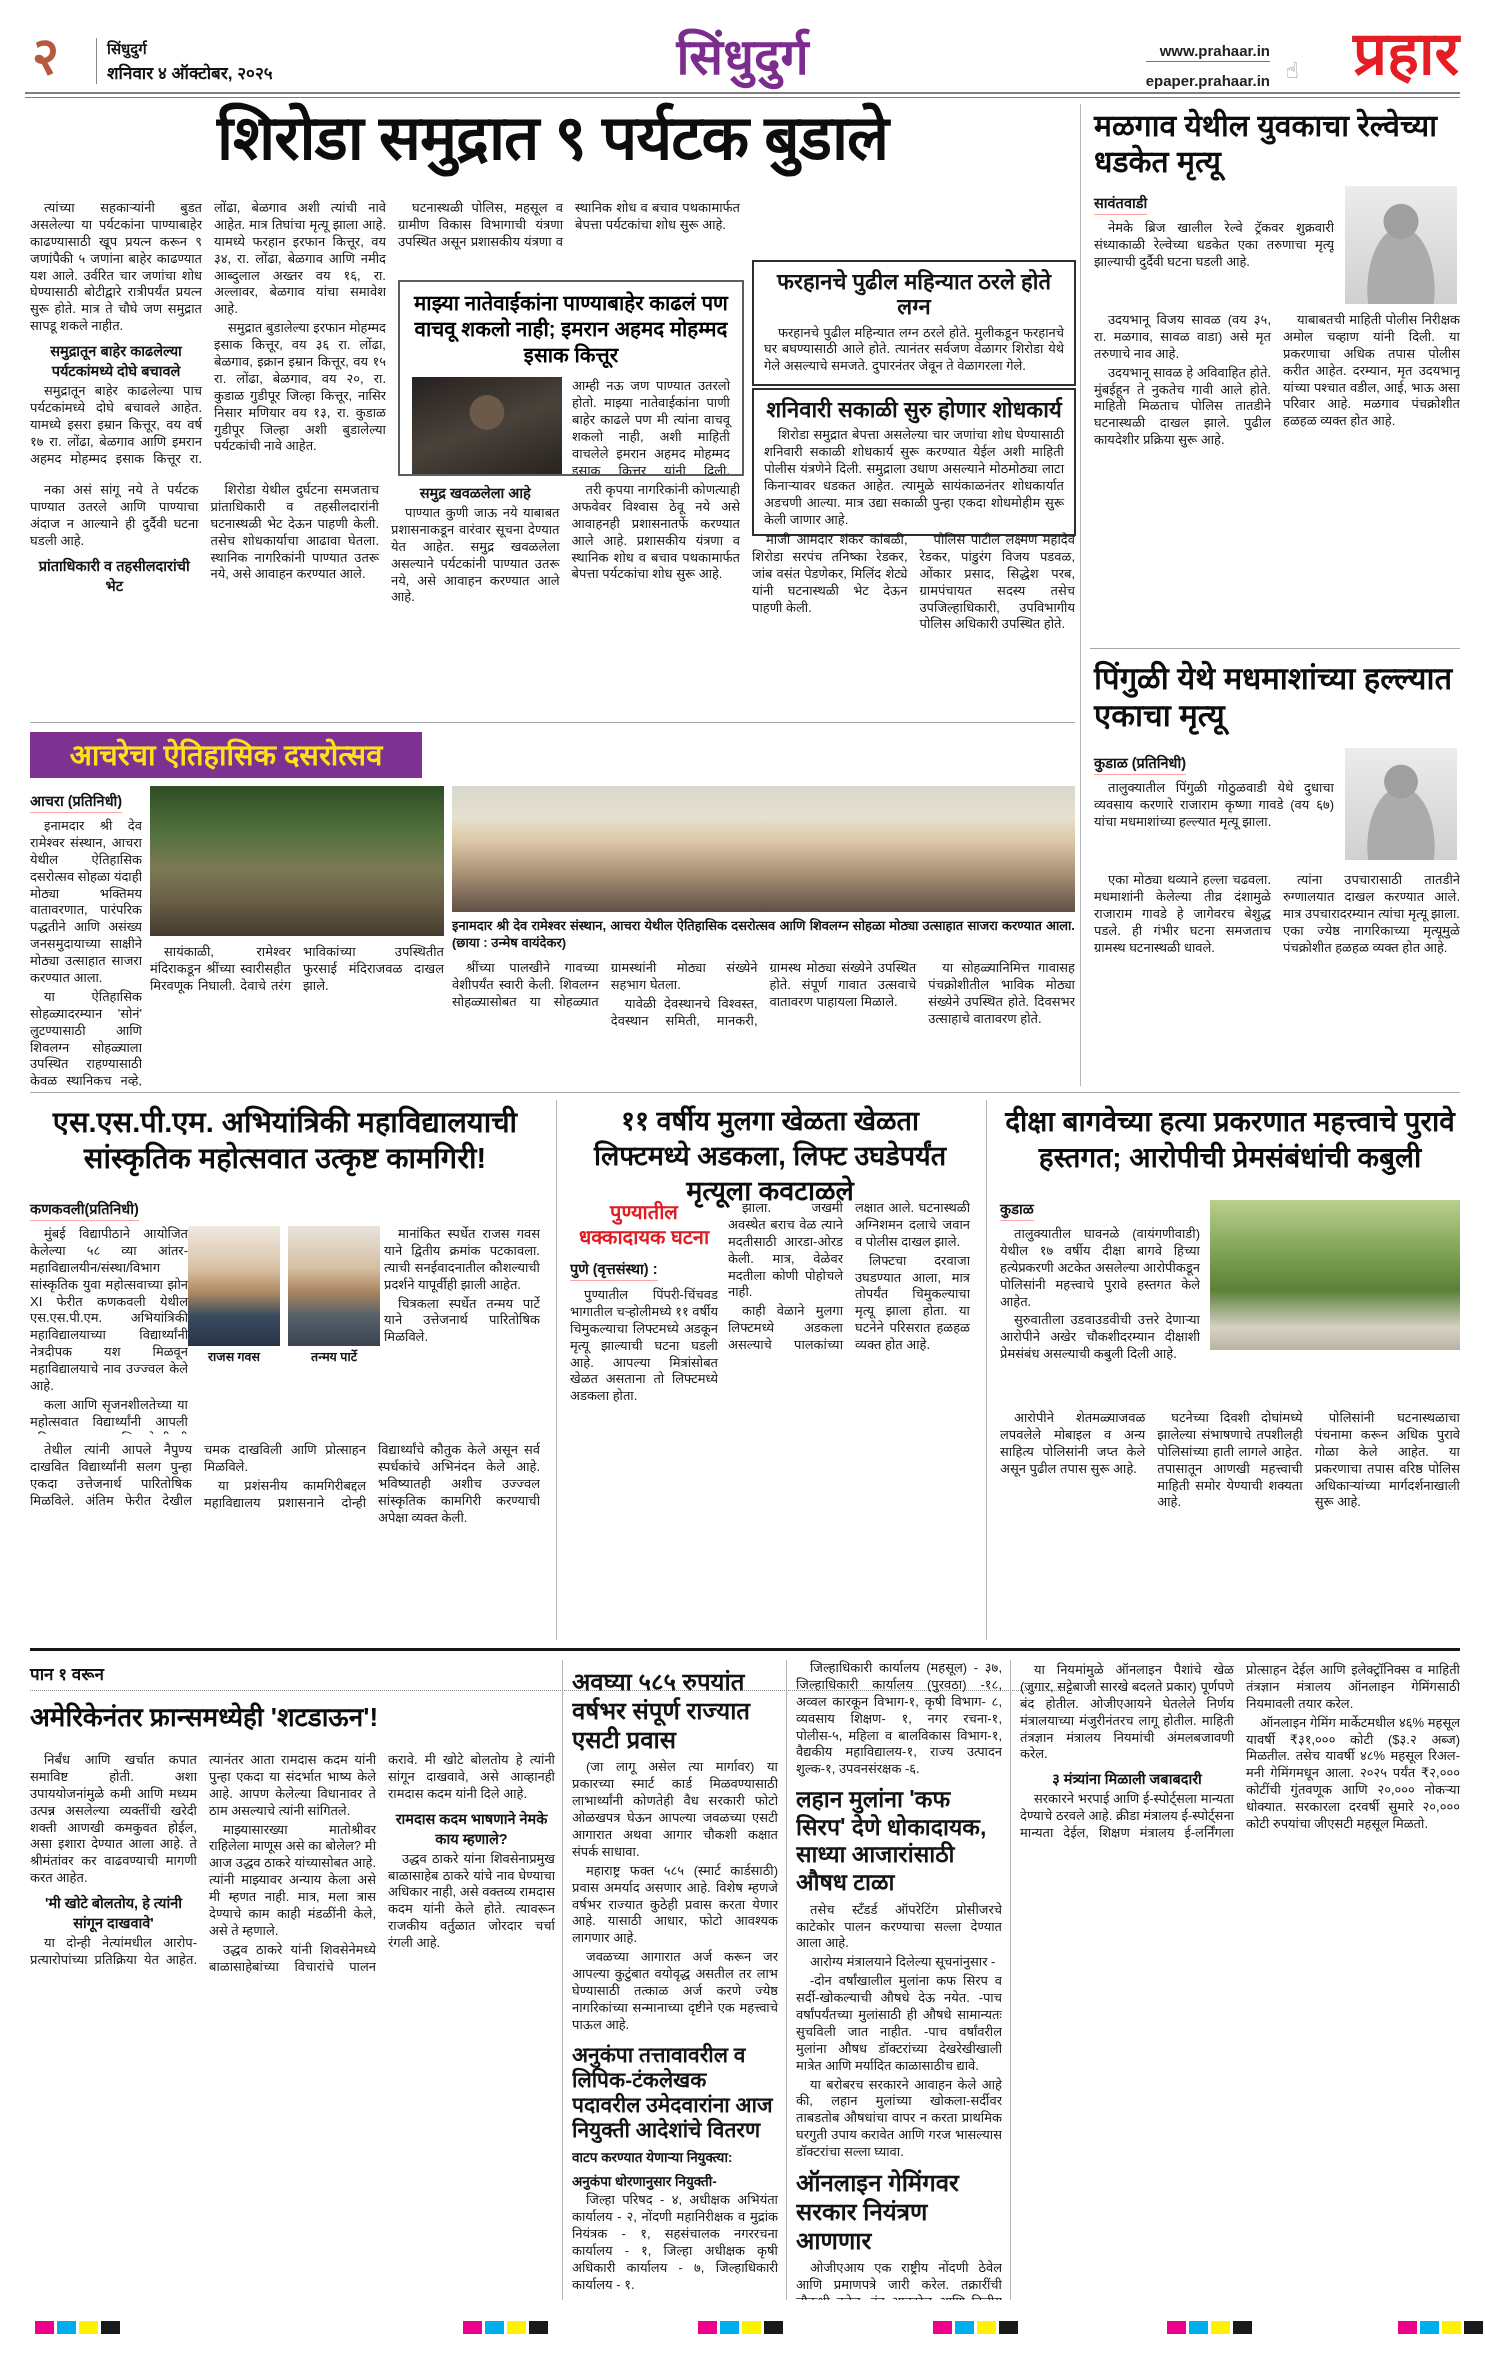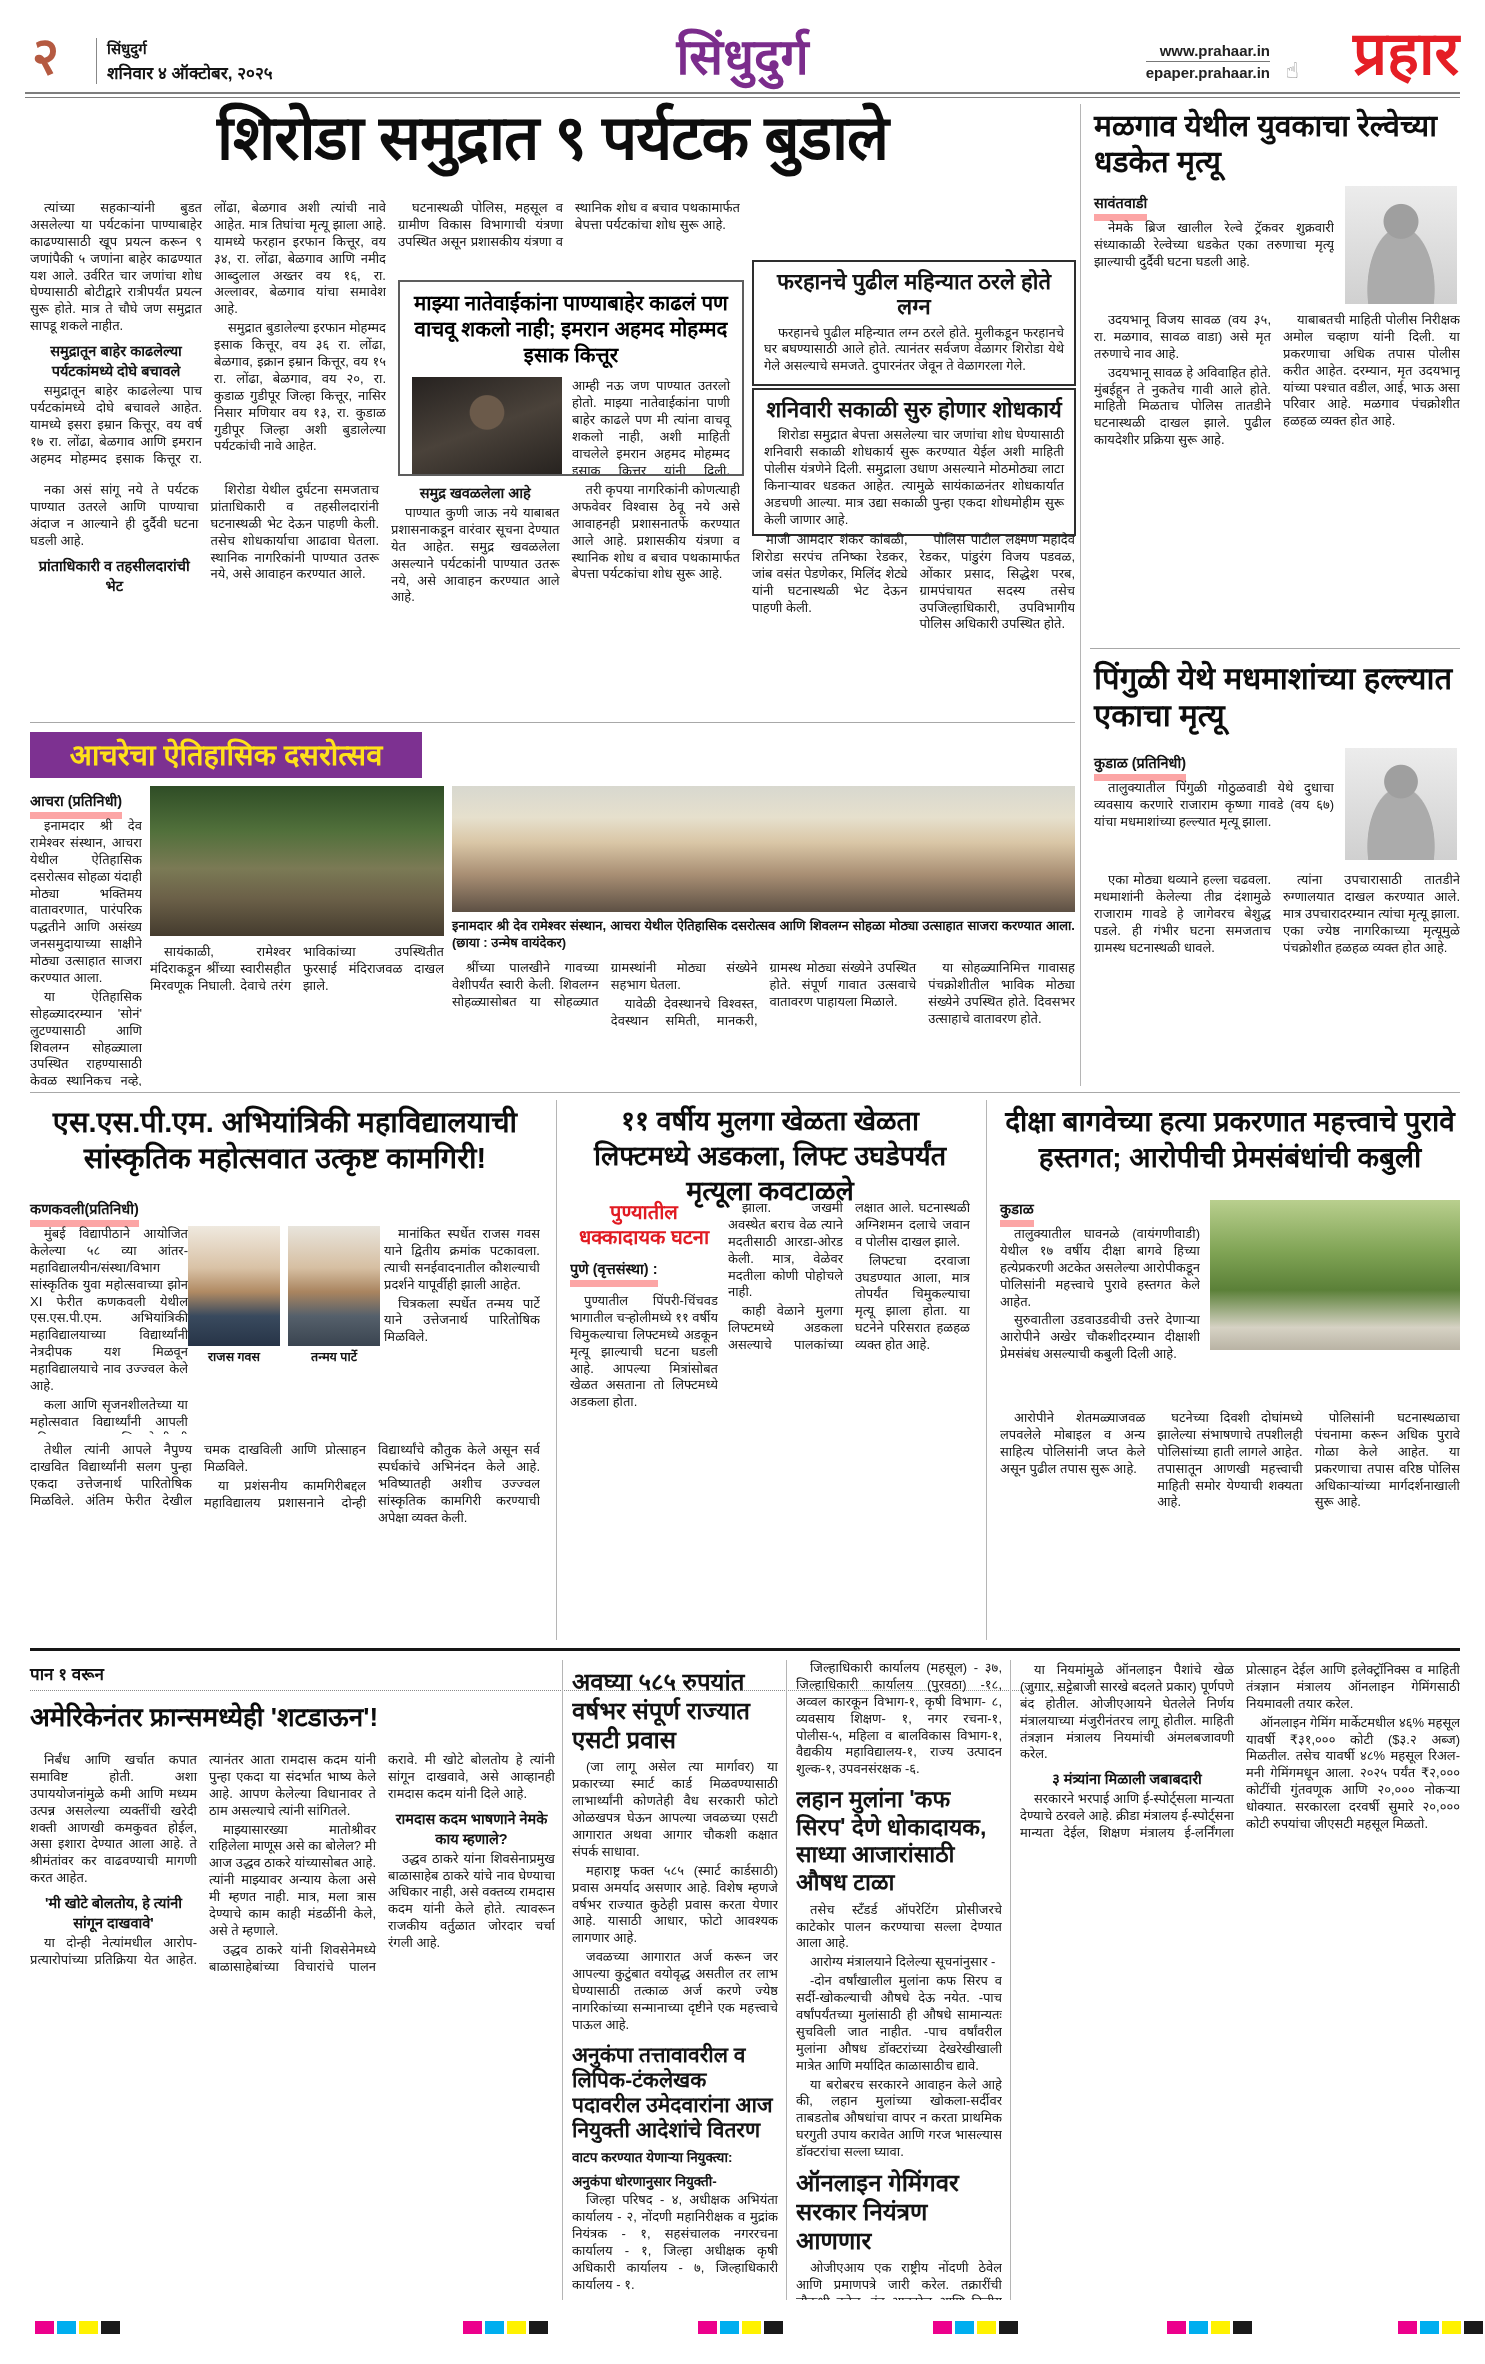--- a/index.html
+++ b/index.html
@@ -6,33 +6,33 @@
   .page{position:relative;width:1485px;height:2364px;background:#fff;overflow:hidden;
         font-family:"Liberation Sans","DejaVu Sans",sans-serif;color:#141414;}
   
   .pageno{position:absolute;left:32px;top:30px;font-size:52px;font-weight:800;color:#b55a41;line-height:1;}
   .ed-block{position:absolute;left:96px;top:38px;border-left:1.5px solid #888;padding-left:10px;}
   .ed{font-size:15px;font-weight:700;}
   .dt{font-size:17px;font-weight:700;margin-top:3px;}
   .masthead-center{position:absolute;left:0;right:0;top:32px;text-align:center;
                    font-size:50px;font-weight:800;color:#7b2c8c;line-height:1;}
   .urls{position:absolute;right:215px;top:42px;text-align:right;font-size:15px;font-weight:700;color:#222;}
-  .urls .url2{border-top:1px solid #777;margin-top:2px;padding-top:2px;}
+  .urls .url2{border-top:1px solid #777;margin-top:2px;padding-top:10px;}
   .hand{position:absolute;right:186px;top:58px;font-size:22px;color:#8a8a8a;}
   .logo{position:absolute;right:26px;top:24px;font-size:60px;font-weight:800;color:#e51e25;line-height:1;}
   .head-rule{position:absolute;left:25px;right:25px;top:92px;height:3px;
              border-top:2px solid #7e7e7e;border-bottom:1px solid #7e7e7e;}
   
   .tblock{position:absolute;overflow:hidden;text-align:justify;}
   .cols2{column-count:2;column-gap:12px;}
   .cols3{column-count:3;column-gap:12px;}
   .cols4{column-count:4;column-gap:12px;}
   .para{margin:0 0 2px;text-indent:14px;font-size:13px;line-height:1.3;}
   .bodyhead{font-weight:800;font-size:14.5px;text-align:center;margin:5px 0 3px;break-inside:avoid;}
-  .byline{font-weight:800;font-size:14.5px;display:inline-block;border-bottom:7px solid #fca5a5;padding-bottom:2px;}
+  .byline{font-weight:800;font-size:14.5px;display:inline-block;border-bottom:1px solid #fca5a5;padding-bottom:2px;}
   .hl{position:absolute;font-weight:800;color:#0d0d0d;}
   .vrule{position:absolute;width:1px;background:#b5b5b5;}
   .hrule{position:absolute;height:1px;background:#a8a8a8;}
   .thickrule{position:absolute;height:3px;background:#161616;}
   
   .quote-box{position:absolute;border:2px solid #5d5d5d;padding:8px 12px 6px;overflow:hidden;}
   .quote-title{color:#000000;font-weight:800;font-size:20.5px;line-height:1.28;text-align:center;}
   .quote-inner{display:flex;gap:10px;margin-top:8px;}
   .qphoto{width:150px;height:118px;flex:0 0 auto;}
   .quote-body{font-size:13px;line-height:1.32;text-align:justify;}

